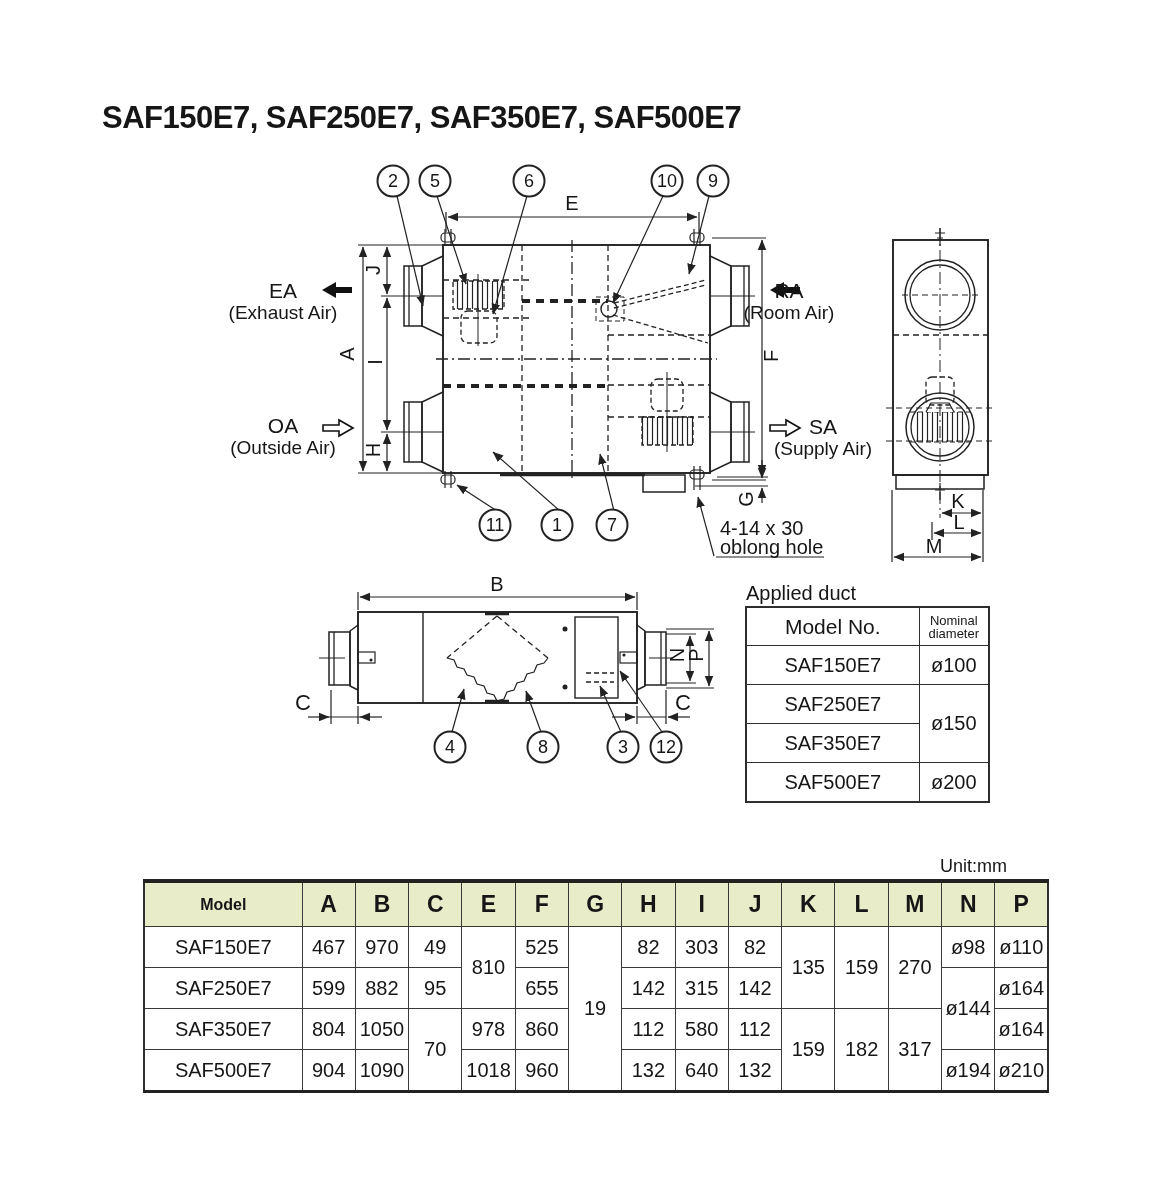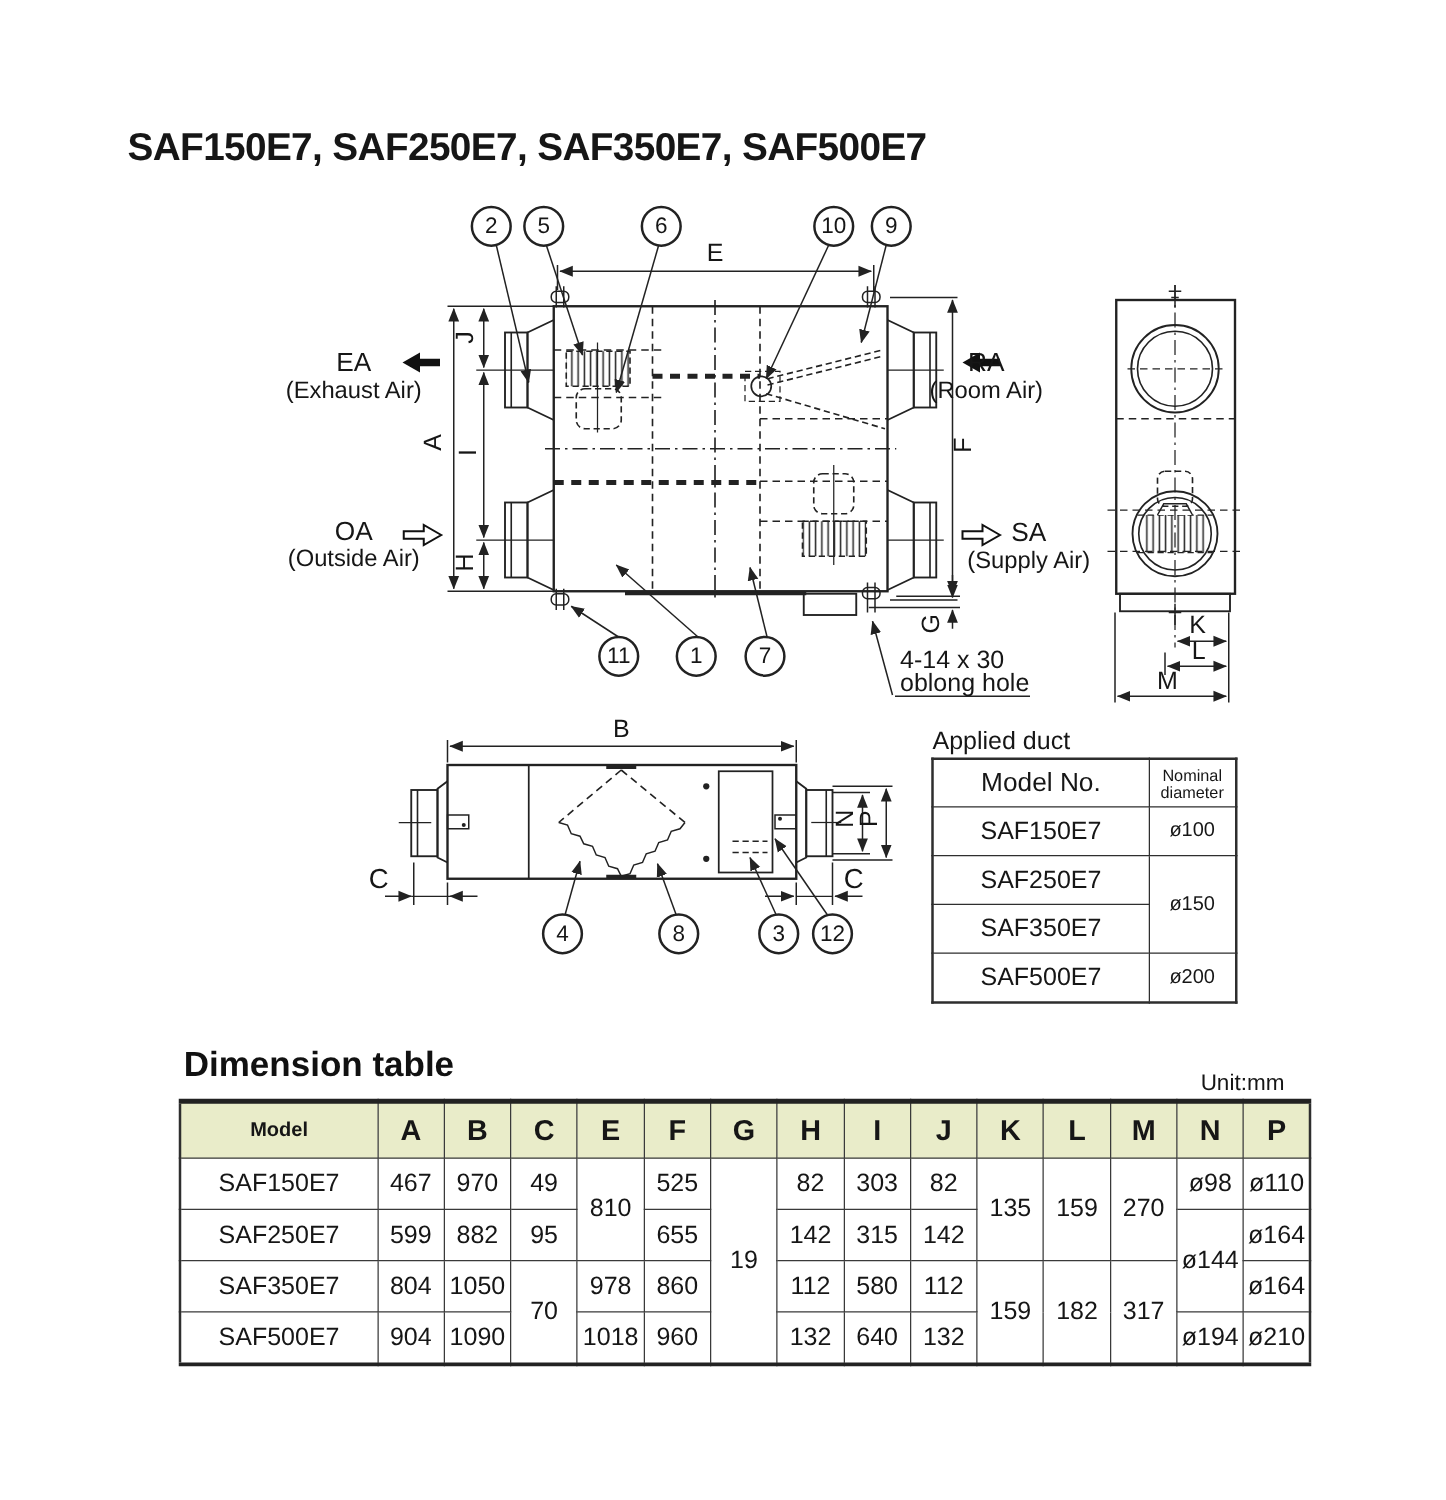--- a/index.html
+++ b/index.html
@@ -24,24 +24,24 @@
   .duct-title{position:absolute;left:746px;top:582px;font-size:20px;color:#161616;}
   table.duct{position:absolute;left:745px;top:606px;border-collapse:collapse;table-layout:fixed;
              width:243px;background:#fff;}
   table.duct th,table.duct td{border:1.6px solid #2e2e2e;text-align:center;vertical-align:middle;
              color:#161616;padding:0;}
   table.duct{border:2px solid #2e2e2e;}
   table.duct th{font-weight:400;}
   .duct-h1{font-size:21px;height:37px;margin-top:44px;}
   .duct-h2{font-size:13px;line-height:13px;}
   .duct-model{font-size:20px;height:38px;}
-  .duct-dia{font-size:16px;}
+  .duct-dia{font-size:20px;}
   
   .dimtable-title{position:absolute;left:147px;top:836px;font-size:28px;font-weight:700;color:#111;}
-  .unitmm{position:absolute;left:940px;top:856px;width:108px;text-align:center;font-size:18px;color:#161616;}
+  .unitmm{position:absolute;left:940px;top:856px;width:108px;text-align:left;font-size:18px;color:#161616;}
   table.dimt{position:absolute;left:143px;top:879px;border-collapse:collapse;table-layout:fixed;
              width:905px;background:#fff;border-top:4px solid #222;border-bottom:3px solid #222;
              border-left:2px solid #2e2e2e;border-right:2px solid #2e2e2e;}
   table.dimt th,table.dimt td{border:1.4px solid #3a3a3a;text-align:center;vertical-align:middle;
              padding:0;color:#161616;}
   table.dimt th{background:#e9ecc9;font-weight:700;font-size:23px;height:43px;}
   table.dimt th.model-h{font-size:16px;}
   table.dimt td{font-size:20px;height:40px;background:#fff;}
 </style>
 </head>
@@ -308,21 +308,20 @@
     <tr>
       <td class="duct-model">SAF350E7</td>
     </tr>
     <tr>
       <td class="duct-model">SAF500E7</td>
       <td class="duct-dia">ø200</td>
     </tr>
   </tbody>
     </table>
 
-  <div class="dimtable-title">Dimension table</div>
   <div class="unitmm">Unit:mm</div>
   <table class="dimt">
     <colgroup>
       <col style="width:158px;">
       <col style="width:53.3px;">
         <col style="width:53.3px;">
         <col style="width:53.3px;">
         <col style="width:53.3px;">
       <col style="width:53.3px;">
         <col style="width:53.3px;">

